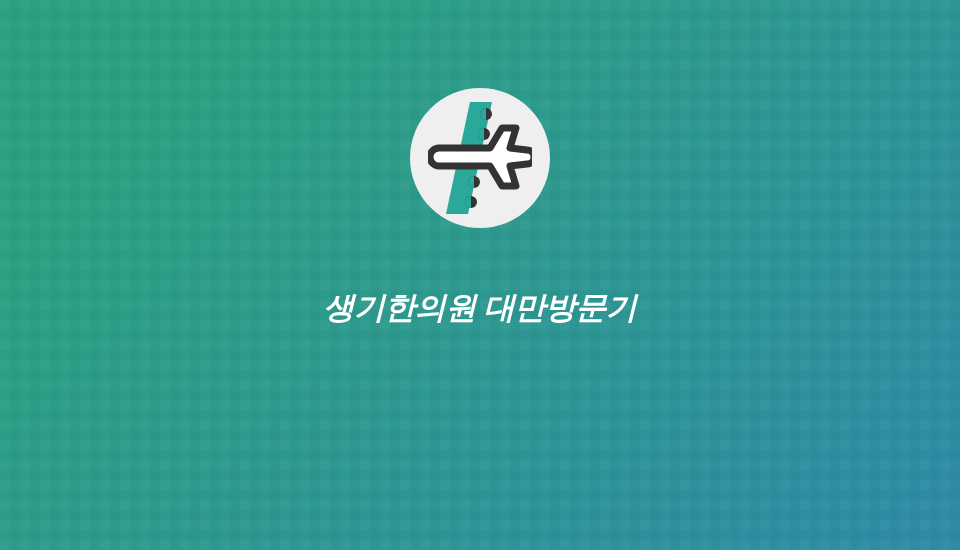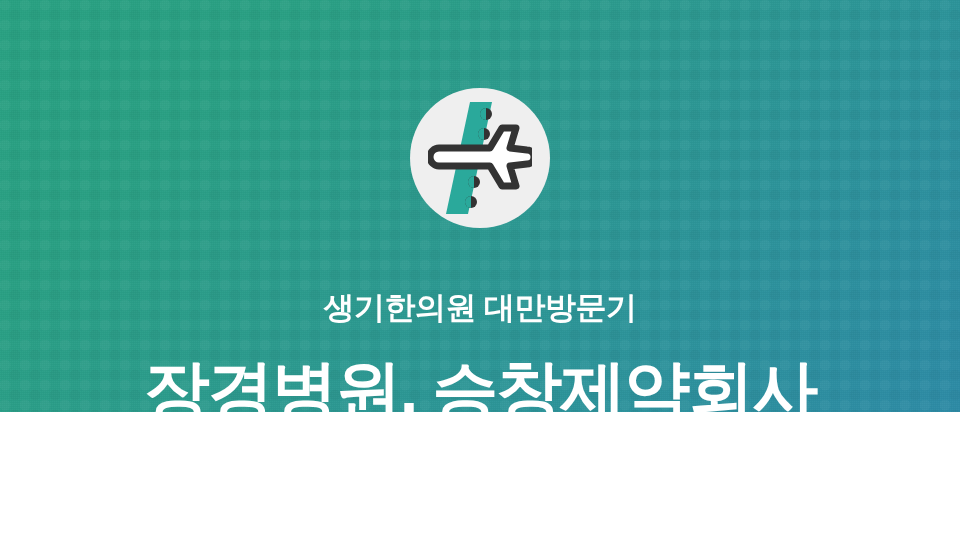--- a/index.html
+++ b/index.html
@@ -9,24 +9,25 @@
   body {
     width: 960px;
     height: 550px;
     overflow: hidden;
     font-family: "Liberation Sans", "DejaVu Sans", sans-serif;
   }
 
   #banner {
     position: relative;
     width: 960px;
-    height: 412px;
+    height: 550px;
     background:
       linear-gradient(135deg, #27a181 0%, #28a083 22%, #2a9a8d 45%, #2b9399 70%, #2c8aa6 100%);
     overflow: hidden;
+    font-style: italic;
   }
 
   
   #texture {
     position: absolute;
     inset: 0;
     pointer-events: none;
     background-image:
       radial-gradient(circle at 5px 5px, rgba(255,255,255,0.035) 0 5px, rgba(255,255,255,0) 6px),
       radial-gradient(circle at 15px 15px, rgba(0,0,0,0.030) 0 5px, rgba(0,0,0,0) 6px);
@@ -135,16 +136,15 @@
             L 74 84
             L 62 64
             L 11 64
             a 9 9 0 0 1 -9 -9
             Z" fill="#ffffff" stroke="#333333" stroke-width="7" stroke-linejoin="round" stroke-linecap="round"></path>
       </svg>
     </div>
 
     <div class="subtitle">생기한의원 대만방문기</div>
 
-    <div class="title">장경병원, 승창제약회사</div>
 
   </div>
 </div>
 
 </body></html>

